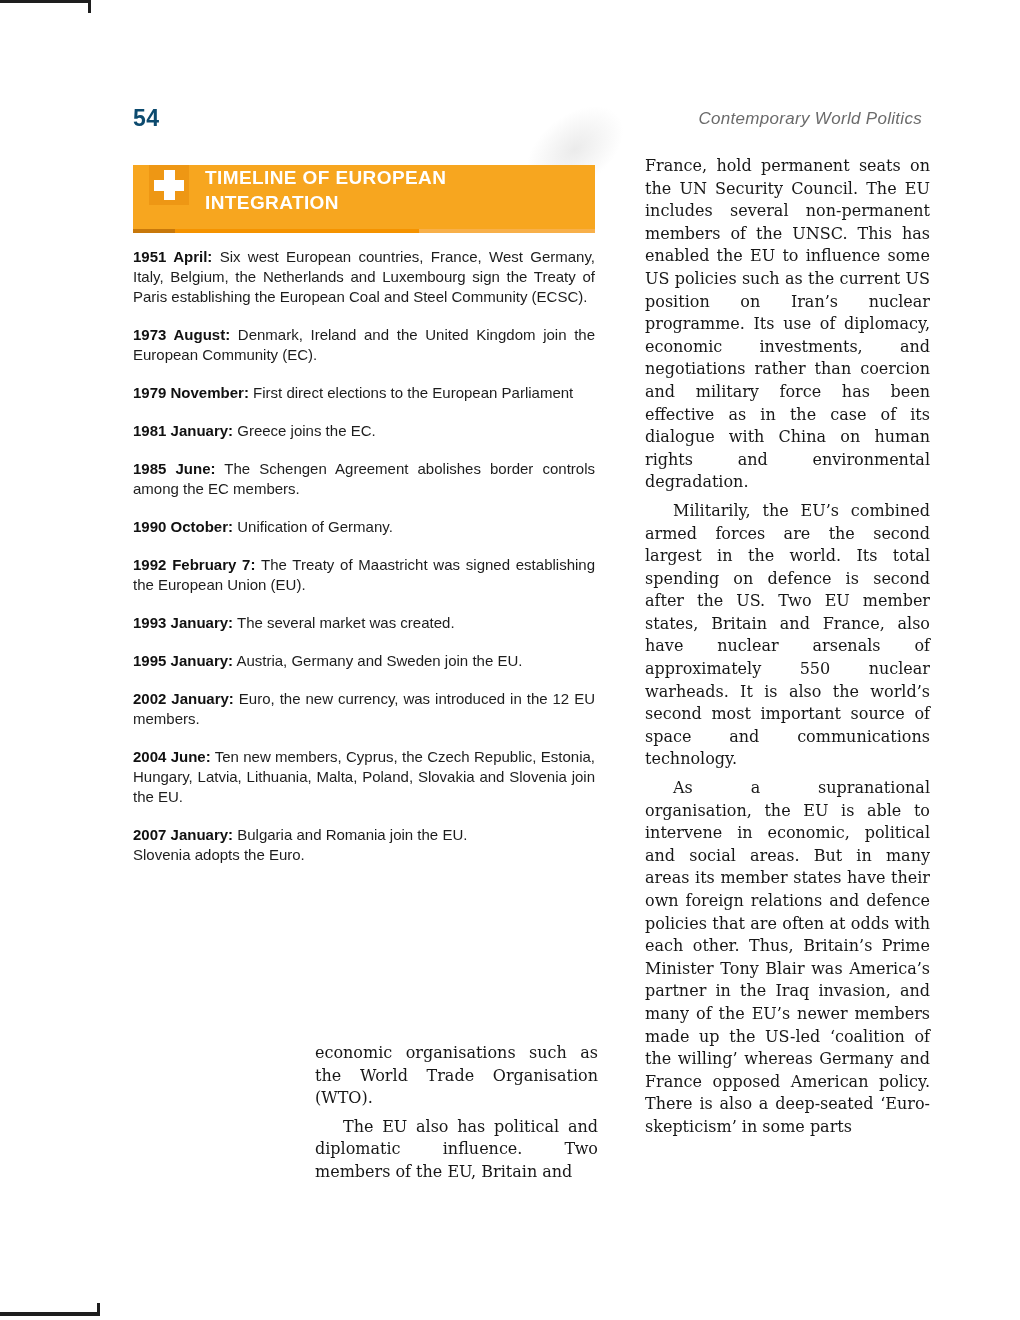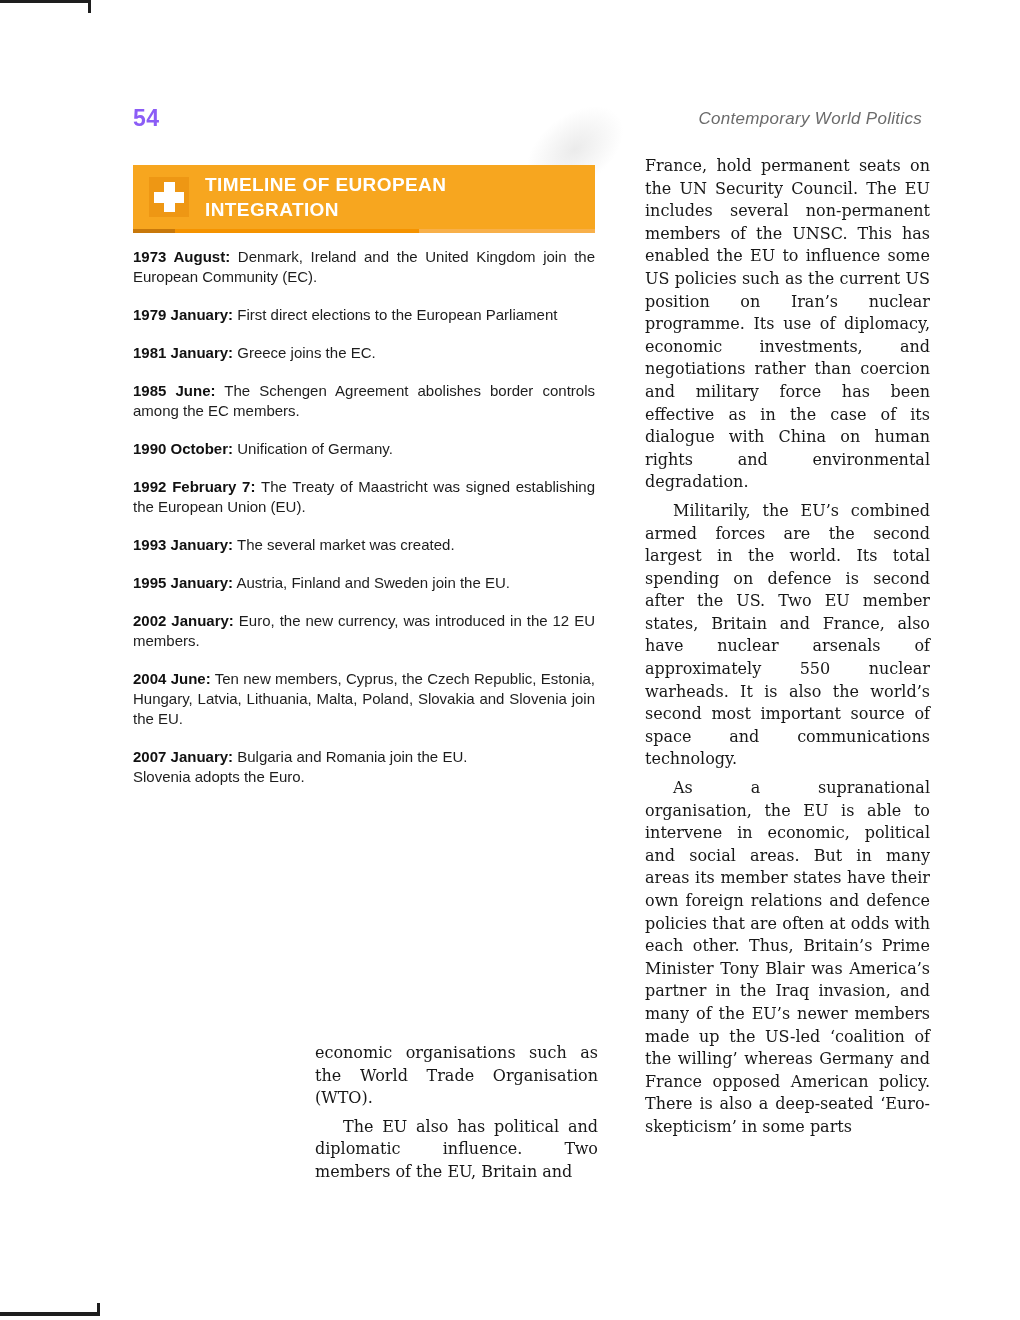--- a/index.html
+++ b/index.html
@@ -17,30 +17,30 @@
     border-bottom:4px solid #1e1e1e;border-right:3px solid #1e1e1e;
   }
   .scan-smudge{
     position:absolute;left:515px;top:112px;width:120px;height:75px;
     background:radial-gradient(ellipse at center,rgba(130,130,130,0.16),transparent 65%);
     transform:rotate(-38deg);pointer-events:none;
   }
   
   .page-number{
     position:absolute;left:133px;top:105px;
-    font-size:23px;font-weight:bold;color:#8b5cf6;letter-spacing:0.5px;
+    font-size:23px;font-weight:bold;color:#0c4a6e;letter-spacing:0.5px;
   }
   .running-header{
     position:absolute;right:98px;top:109px;
     font-size:17px;font-style:italic;color:#6b6b6b;letter-spacing:0.3px;
   }
   
   .left-col{position:absolute;left:133px;top:165px;width:462px;}
   .title-box{
-    display:flex;align-items:center;gap:16px;
+    display:flex;align-items:flex-start;gap:16px;
     height:64px;padding:0 16px;box-sizing:border-box;
   }
   .title-underline{height:4px;width:100%;}
   .icon-square{position:relative;width:40px;height:40px;flex:0 0 auto;}
   .icon-square .bar-h{
     position:absolute;left:5px;top:15px;width:30px;height:11px;background:#ffffff;
   }
   .icon-square .bar-v{
     position:absolute;left:15px;top:5px;width:11px;height:30px;background:#ffffff;
   }
@@ -81,25 +81,29 @@
     <div class="icon-square" style="background:#EE9714;">
       <div class="bar-h"></div>
       <div class="bar-v"></div>
     </div>
     <div class="box-title">TIMELINE OF EUROPEAN INTEGRATION</div>
   </div>
   <div class="title-underline" style="background:linear-gradient(to right,#C8780A 0%,#C8780A 9%,#F59300 9%,#F59300 62%,#F8B04A 62%,#F8B04A 100%);"></div>
 
   <div class="timeline">
     <div class="entry">
+      <b>1951 April:</b>
+      <span>Six west European countries, France, West Germany, Italy, Belgium, the Netherlands and Luxembourg sign the Treaty of Paris establishing the European Coal and Steel Community (ECSC).</span>
+    </div>
+    <div class="entry">
       <b>1973 August:</b>
       <span>Denmark, Ireland and the United Kingdom join the European Community (EC).</span>
     </div>
     <div class="entry">
-      <b>1979 January:</b>
+      <b>1979 November:</b>
       <span>First direct elections to the European Parliament</span>
     </div>
     <div class="entry">
       <b>1981 January:</b>
       <span>Greece joins the EC.</span>
     </div>
     <div class="entry">
       <b>1985 June:</b>
       <span>The Schengen Agreement abolishes border controls among the EC members.</span>
     </div>
@@ -110,21 +114,21 @@
     <div class="entry">
       <b>1992 February 7:</b>
       <span>The Treaty of Maastricht was signed establishing the European Union (EU).</span>
     </div>
     <div class="entry">
       <b>1993 January:</b>
       <span>The several market was created.</span>
     </div>
     <div class="entry">
       <b>1995 January:</b>
-      <span>Austria, Finland and Sweden join the EU.</span>
+      <span>Austria, Germany and Sweden join the EU.</span>
     </div>
     <div class="entry">
       <b>2002 January:</b>
       <span>Euro, the new currency, was introduced in the 12 EU members.</span>
     </div>
     <div class="entry">
       <b>2004 June:</b>
       <span>Ten new members, Cyprus, the Czech Republic, Estonia, Hungary, Latvia, Lithuania, Malta, Poland, Slovakia and Slovenia join the EU.</span>
     </div>
     <div class="entry">

